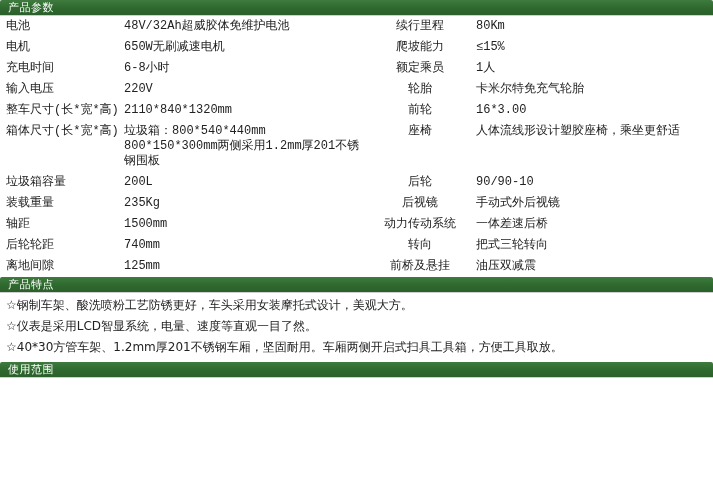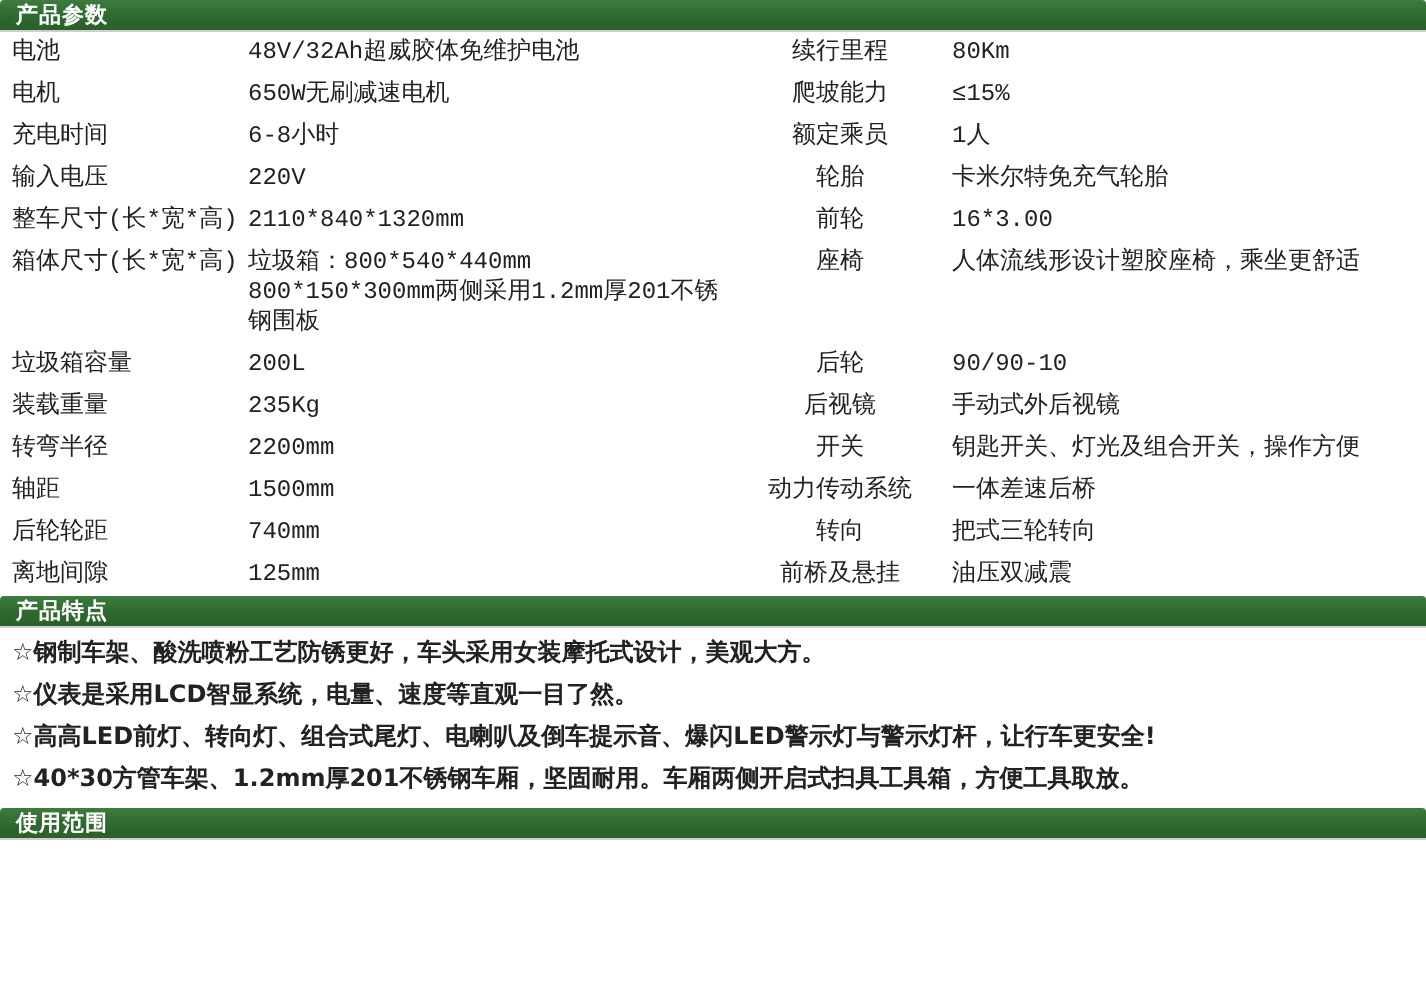--- a/index.html
+++ b/index.html
@@ -24,21 +24,21 @@
   }
   
   .section-head {
     height: 15px;
     background: linear-gradient(to bottom, #3f7a3f 0%, #2f6a2f 50%, #2b5f2b 100%);
     color: #ffffff;
     font-size: 11px;
     line-height: 15px;
     padding: 0 0 0 8px;
     margin: 0;
-    font-weight: bold;
+    font-weight: normal;
     letter-spacing: 0.5px;
     border-radius: 2px 2px 0 0;
   }
   .section-head-wrap {
     width: 100%;
     border-bottom: 1px solid #cfcfcf;
   }
   table.spec {
     width: 100%;
     border-collapse: collapse;
@@ -64,21 +64,20 @@
   td.label2 {
     width: 92px;
     white-space: nowrap;
     text-align: center;
   }
   td.value2 {
     width: auto;
   }
   .features {
     padding: 4px 6px 2px 6px;
-    font-weight: bold;
   }
   .features p {
     margin: 0 0 4px 0;
     line-height: 17px;
     font-size: 12px;
     color: #222222;
   }
 </style>
 </head>
 <body>
@@ -134,26 +133,20 @@
         <td class="label2">后轮</td>
         <td class="value2">90/90-10</td>
       </tr>
       <tr>
         <td class="label">装载重量</td>
         <td class="value">235Kg</td>
         <td class="label2">后视镜</td>
         <td class="value2">手动式外后视镜</td>
       </tr>
       <tr>
-        <td class="label">转弯半径</td>
-        <td class="value">2200mm</td>
-        <td class="label2">开关</td>
-        <td class="value2">钥匙开关、灯光及组合开关，操作方便</td>
-      </tr>
-      <tr>
         <td class="label">轴距</td>
         <td class="value">1500mm</td>
         <td class="label2">动力传动系统</td>
         <td class="value2">一体差速后桥</td>
       </tr>
       <tr>
         <td class="label">后轮轮距</td>
         <td class="value">740mm</td>
         <td class="label2">转向</td>
         <td class="value2">把式三轮转向</td>
@@ -167,21 +160,20 @@
     </tbody>
   </table>
 
   <div class="section-head-wrap">
     <div class="section-head">产品特点</div>
   </div>
 
   <div class="features">
     <p>☆钢制车架、酸洗喷粉工艺防锈更好，车头采用女装摩托式设计，美观大方。</p>
     <p>☆仪表是采用LCD智显系统，电量、速度等直观一目了然。</p>
-    <p>☆高高LED前灯、转向灯、组合式尾灯、电喇叭及倒车提示音、爆闪LED警示灯与警示灯杆，让行车更安全!</p>
     <p>☆40*30方管车架、1.2mm厚201不锈钢车厢，坚固耐用。车厢两侧开启式扫具工具箱，方便工具取放。</p>
   </div>
 
   <div class="section-head-wrap">
     <div class="section-head">使用范围</div>
   </div>
 
 </div>
 
 </body></html>

